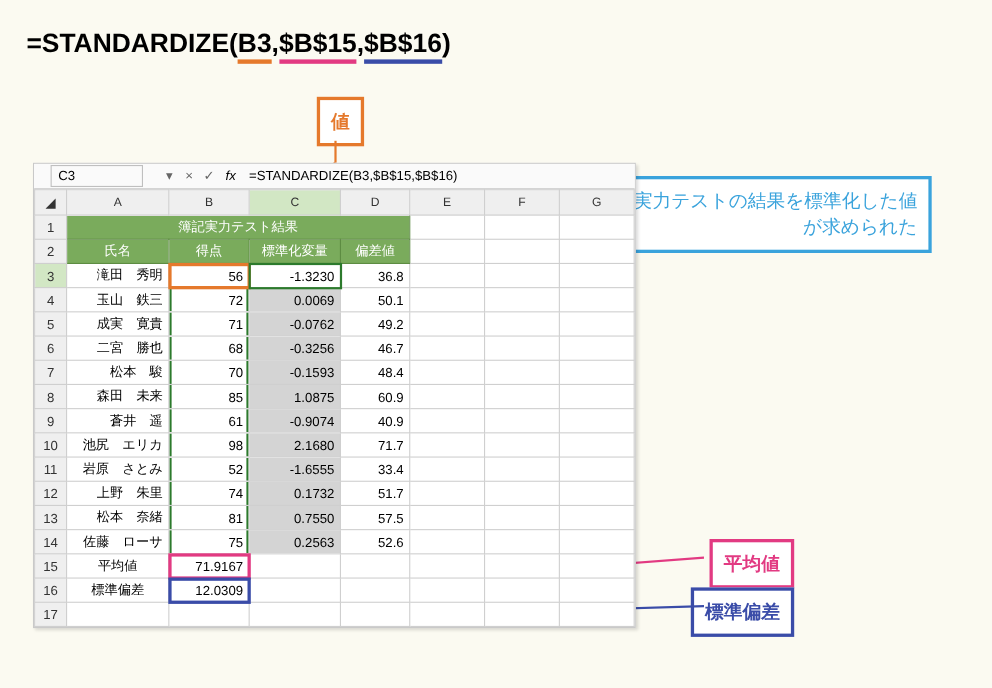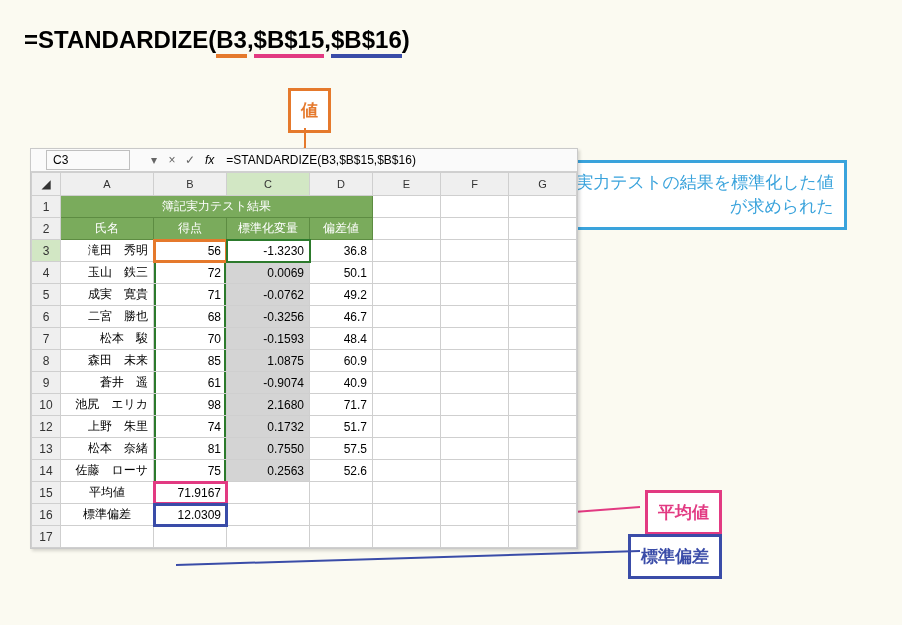--- a/index.html
+++ b/index.html
@@ -203,20 +203,30 @@
           <th class="rowh">10</th>
       <td class="txtleft">池尻　エリカ</td>
       <td class="txtright col-green-outline">98</td>
       <td class="txtright shade">2.1680</td>
       <td class="txtright">71.7</td>
       <td></td>
           <td></td>
           <td></td>
         </tr>
     <tr>
+          <th class="rowh">11</th>
+      <td class="txtleft">岩原　さとみ</td>
+      <td class="txtright col-green-outline">52</td>
+      <td class="txtright shade">-1.6555</td>
+      <td class="txtright">33.4</td>
+      <td></td>
+          <td></td>
+          <td></td>
+        </tr>
+    <tr>
           <th class="rowh">12</th>
       <td class="txtleft">上野　朱里</td>
       <td class="txtright col-green-outline">74</td>
       <td class="txtright shade">0.1732</td>
       <td class="txtright">51.7</td>
       <td></td>
           <td></td>
           <td></td>
         </tr>
     <tr>

